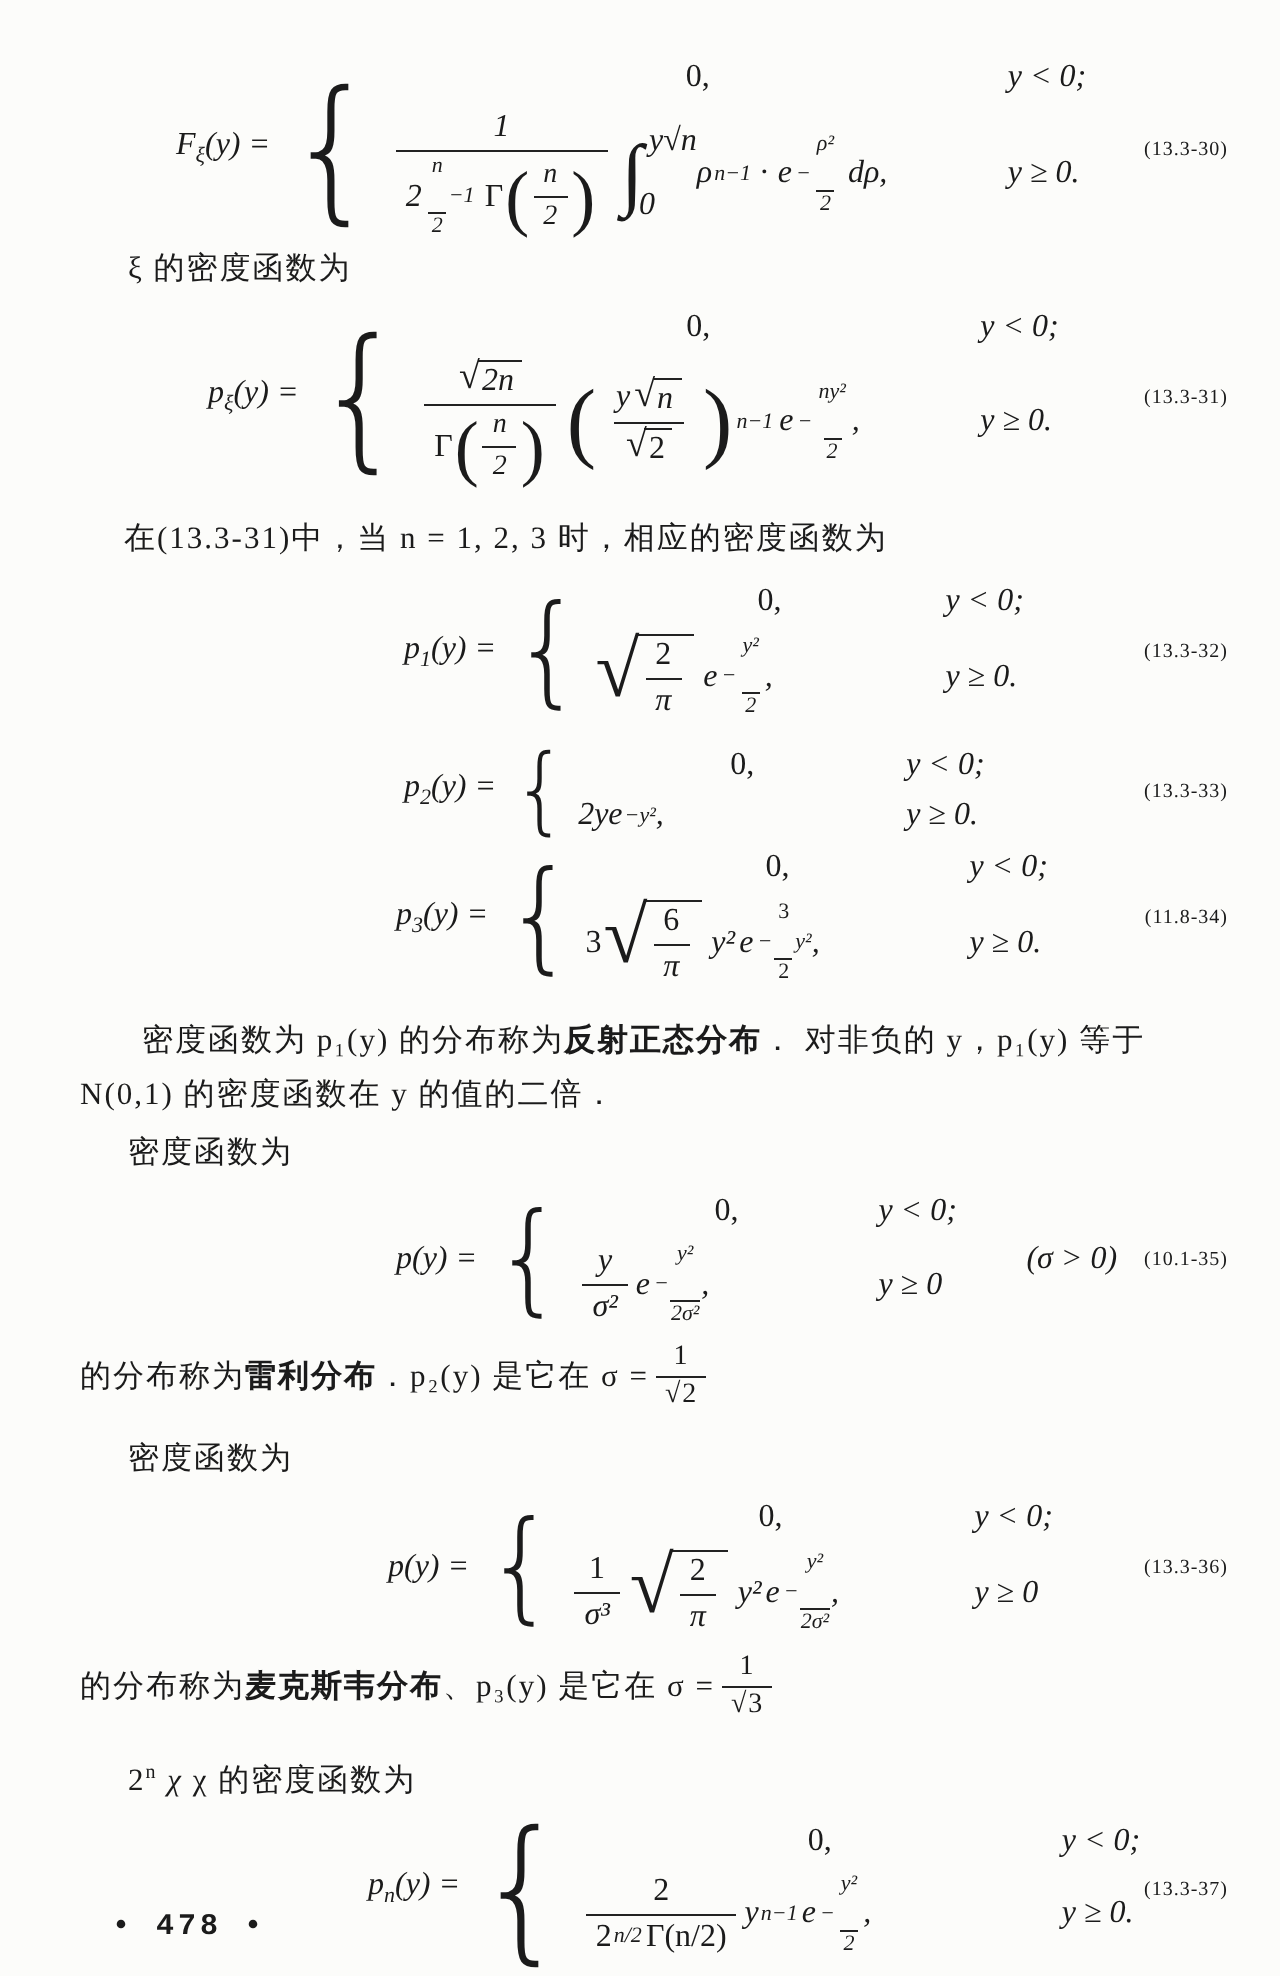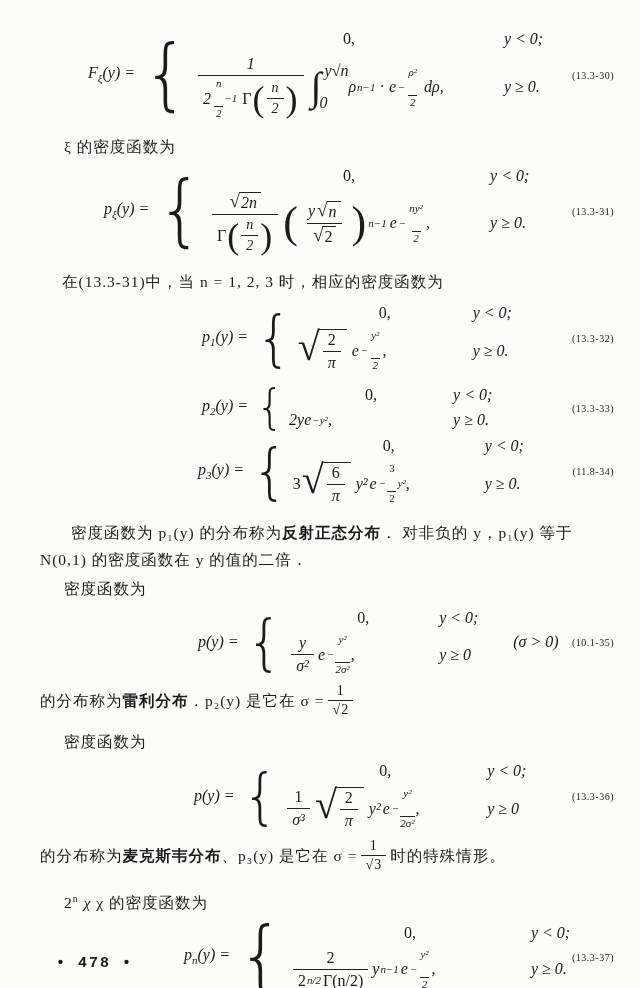--- a/index.html
+++ b/index.html
@@ -67,21 +67,21 @@
          font-size:14px;vertical-align:middle;line-height:1.15;}
   .ifrac .fd{border-top:1.3px solid #222;padding:1px 4px 0;}
   .ifrac .fn{padding:0 4px 1px;}
   .ptext{display:flex;align-items:center;flex-wrap:wrap;}
 
   .it{font-style:italic;}
   .pageno{position:absolute;left:56px;bottom:16px;font-size:15px;font-weight:bold;letter-spacing:2px;font-family:Liberation Mono, monospace;}
 
   
   .eq30{margin-left:88px;margin-top:6px;}   .eq30 .cases{width:372px;}
-  .t1{margin-top:16px;}
+  .t1{margin-top:4px;}
   .eq31{margin-left:104px;margin-top:8px;}  .eq31 .cases{width:344px;}
   .t2{margin-top:16px;}
   .eq32{margin-left:202px;margin-top:10px;} .eq32 .cases{width:238px;}
   .eq33{margin-left:202px;margin-top:14px;} .eq33 .cases{width:226px;}
   .eq34{margin-left:198px;margin-top:8px;}  .eq34 .cases{width:254px;}
   .p1{margin-top:14px;}
   .t3{margin-top:4px;}
   .eq35{margin-left:198px;margin-top:8px;}  .eq35 .cases{width:214px;}
   .p2{margin-top:8px;}
   .t4{margin-top:12px;}
@@ -402,21 +402,20 @@
 
   <div class="para p3">
     <span class="ptext">
       <span>的分布称为</span>
           <b>麦克斯韦分布</b>
           <span>、p₃(y) 是它在 σ =</span>
       <span class="ifrac">
             <span class="fn">1</span>
             <span class="fd">√3</span>
           </span>
-      <span>时的特殊情形。</span>
     </span>
   </div>
 
   <div class="cline t5"><span>2</span><sup style="font-size:10px;">n</sup> <span class="it">χ</span> <span>χ 的密度函数为</span></div>
 
   <div class="eqline tall eq37">
     <span class="lhs"><span>p</span><sub>n</sub><span>(y) =</span></span>
     <span class="brace">{</span>
     <div class="cases">
       <div class="crow rowA">

